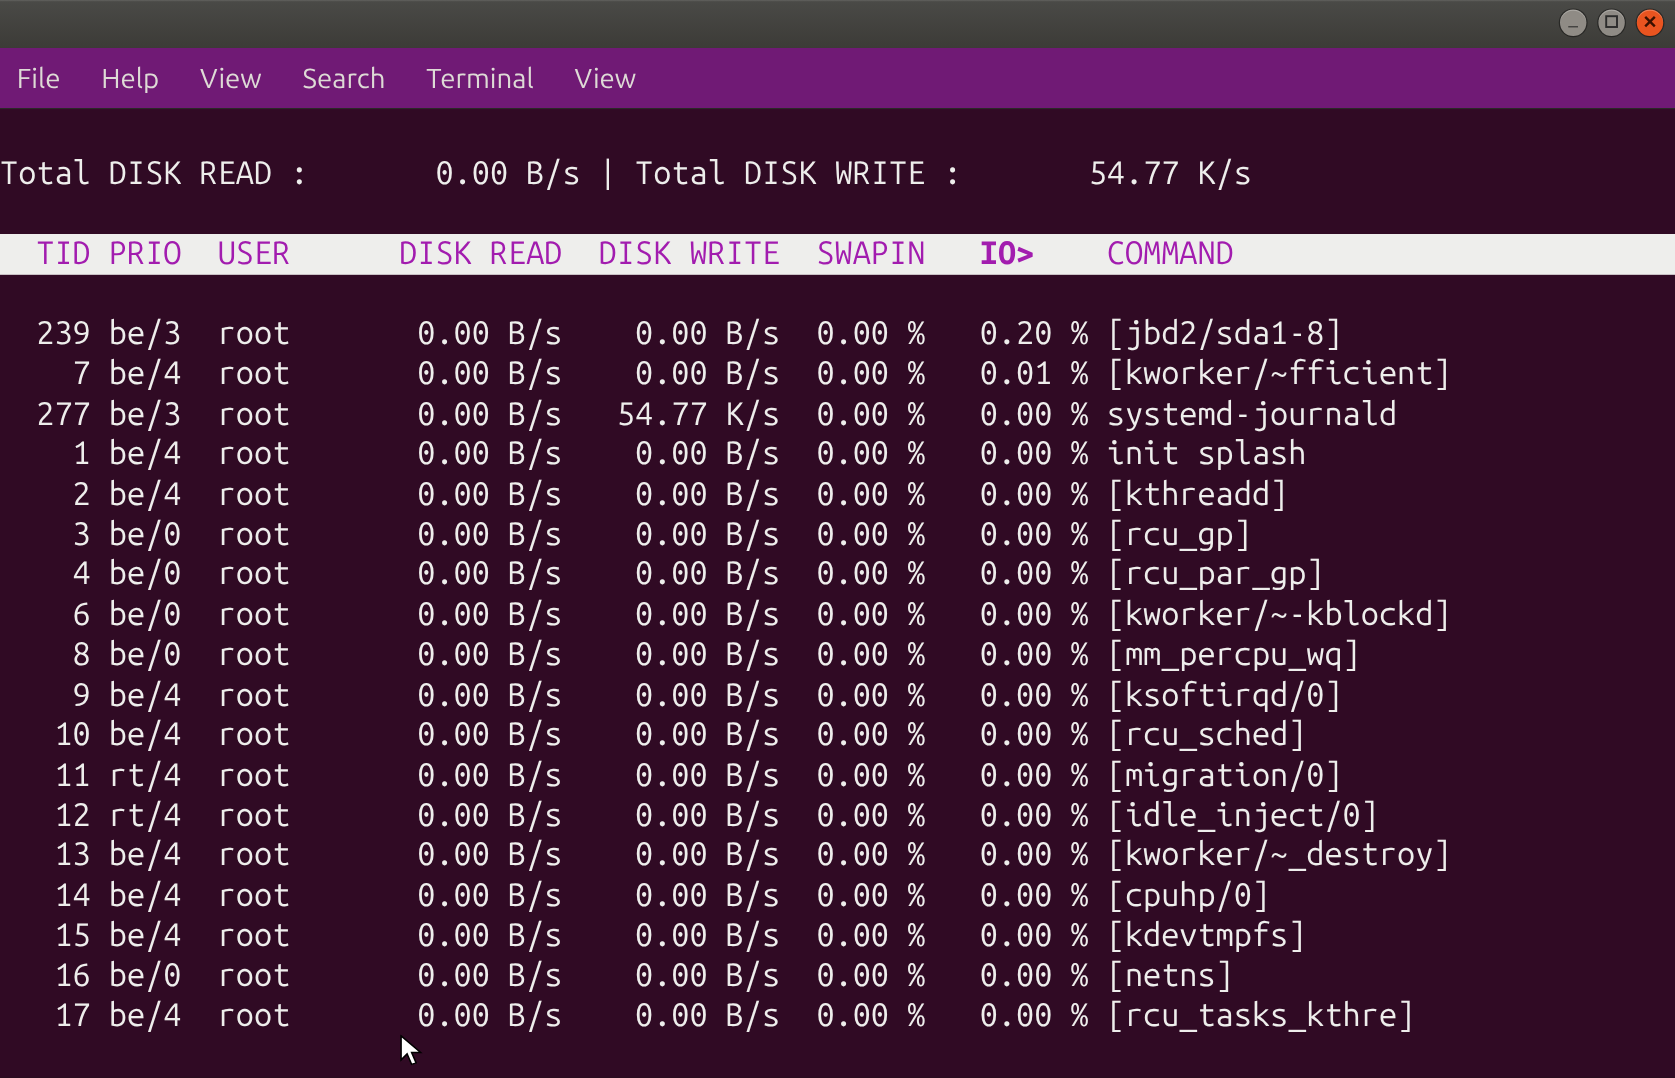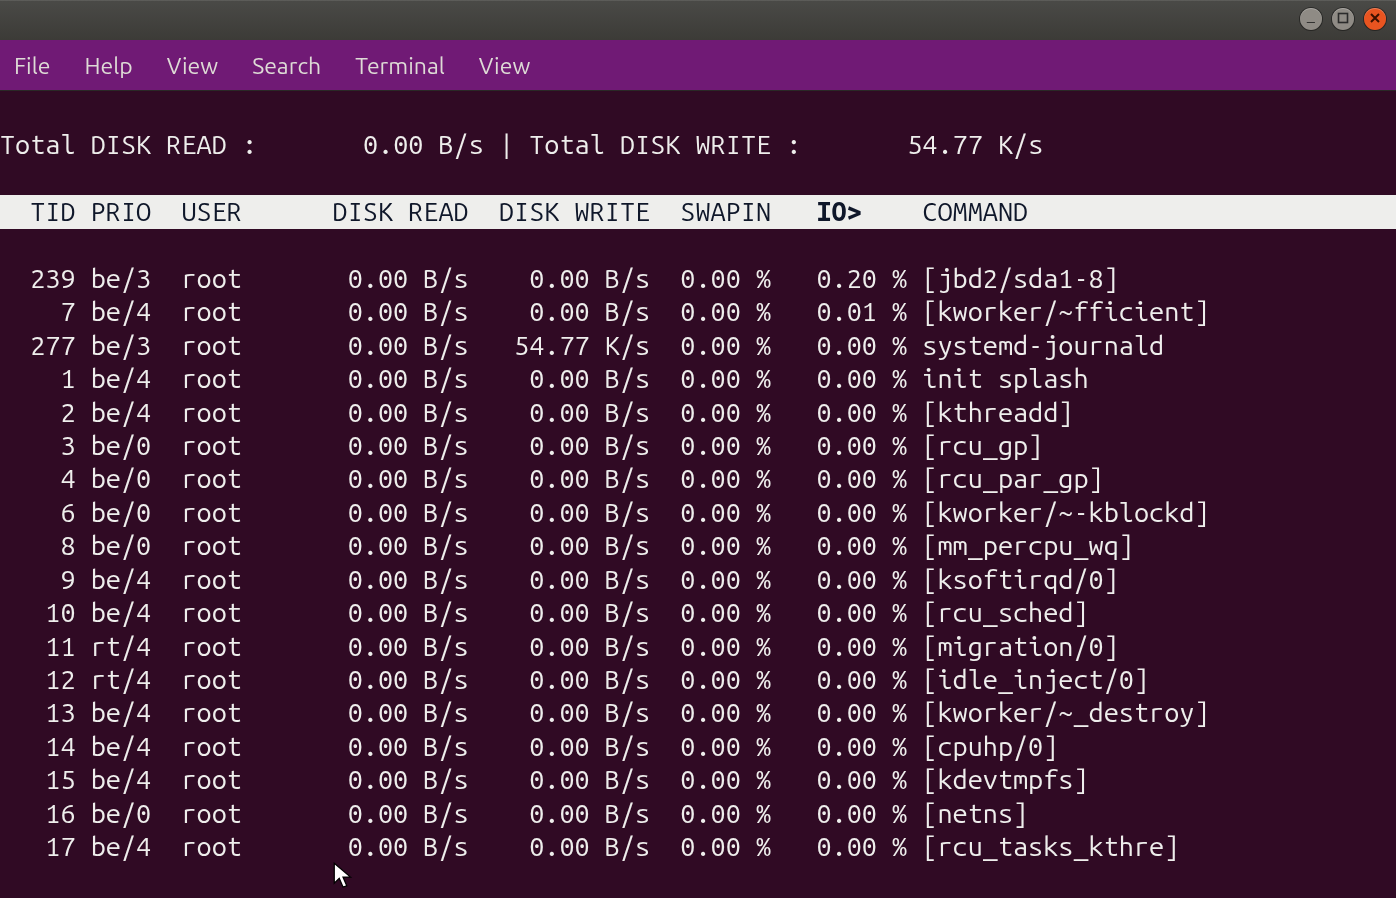--- a/index.html
+++ b/index.html
@@ -50,21 +50,21 @@
   
   .terminal{
     background:#300a24;
     font-size:27px;
     line-height:33.4px;
     letter-spacing:0px;
     white-space:pre;
     padding-top:4px;
   }
   .hdr-row{
-    background:#eeeeec;color:#0f172a;
+    background:#eeeeec;color:#a21caf;
   }
   .hdr-io{font-weight:700;}
   
   .c-tid   {display:inline-block;width:5ch;text-align:right;}
   .c-prio  {display:inline-block;width:5ch;}
   .c-user  {display:inline-block;width:7ch;}
   .c-dread {display:inline-block;width:12ch;text-align:right;}
   .c-dwrite{display:inline-block;width:12ch;text-align:right;}
   .c-swap  {display:inline-block;width:8ch;text-align:right;}
   .c-io    {display:inline-block;width:9ch;text-align:right;}

